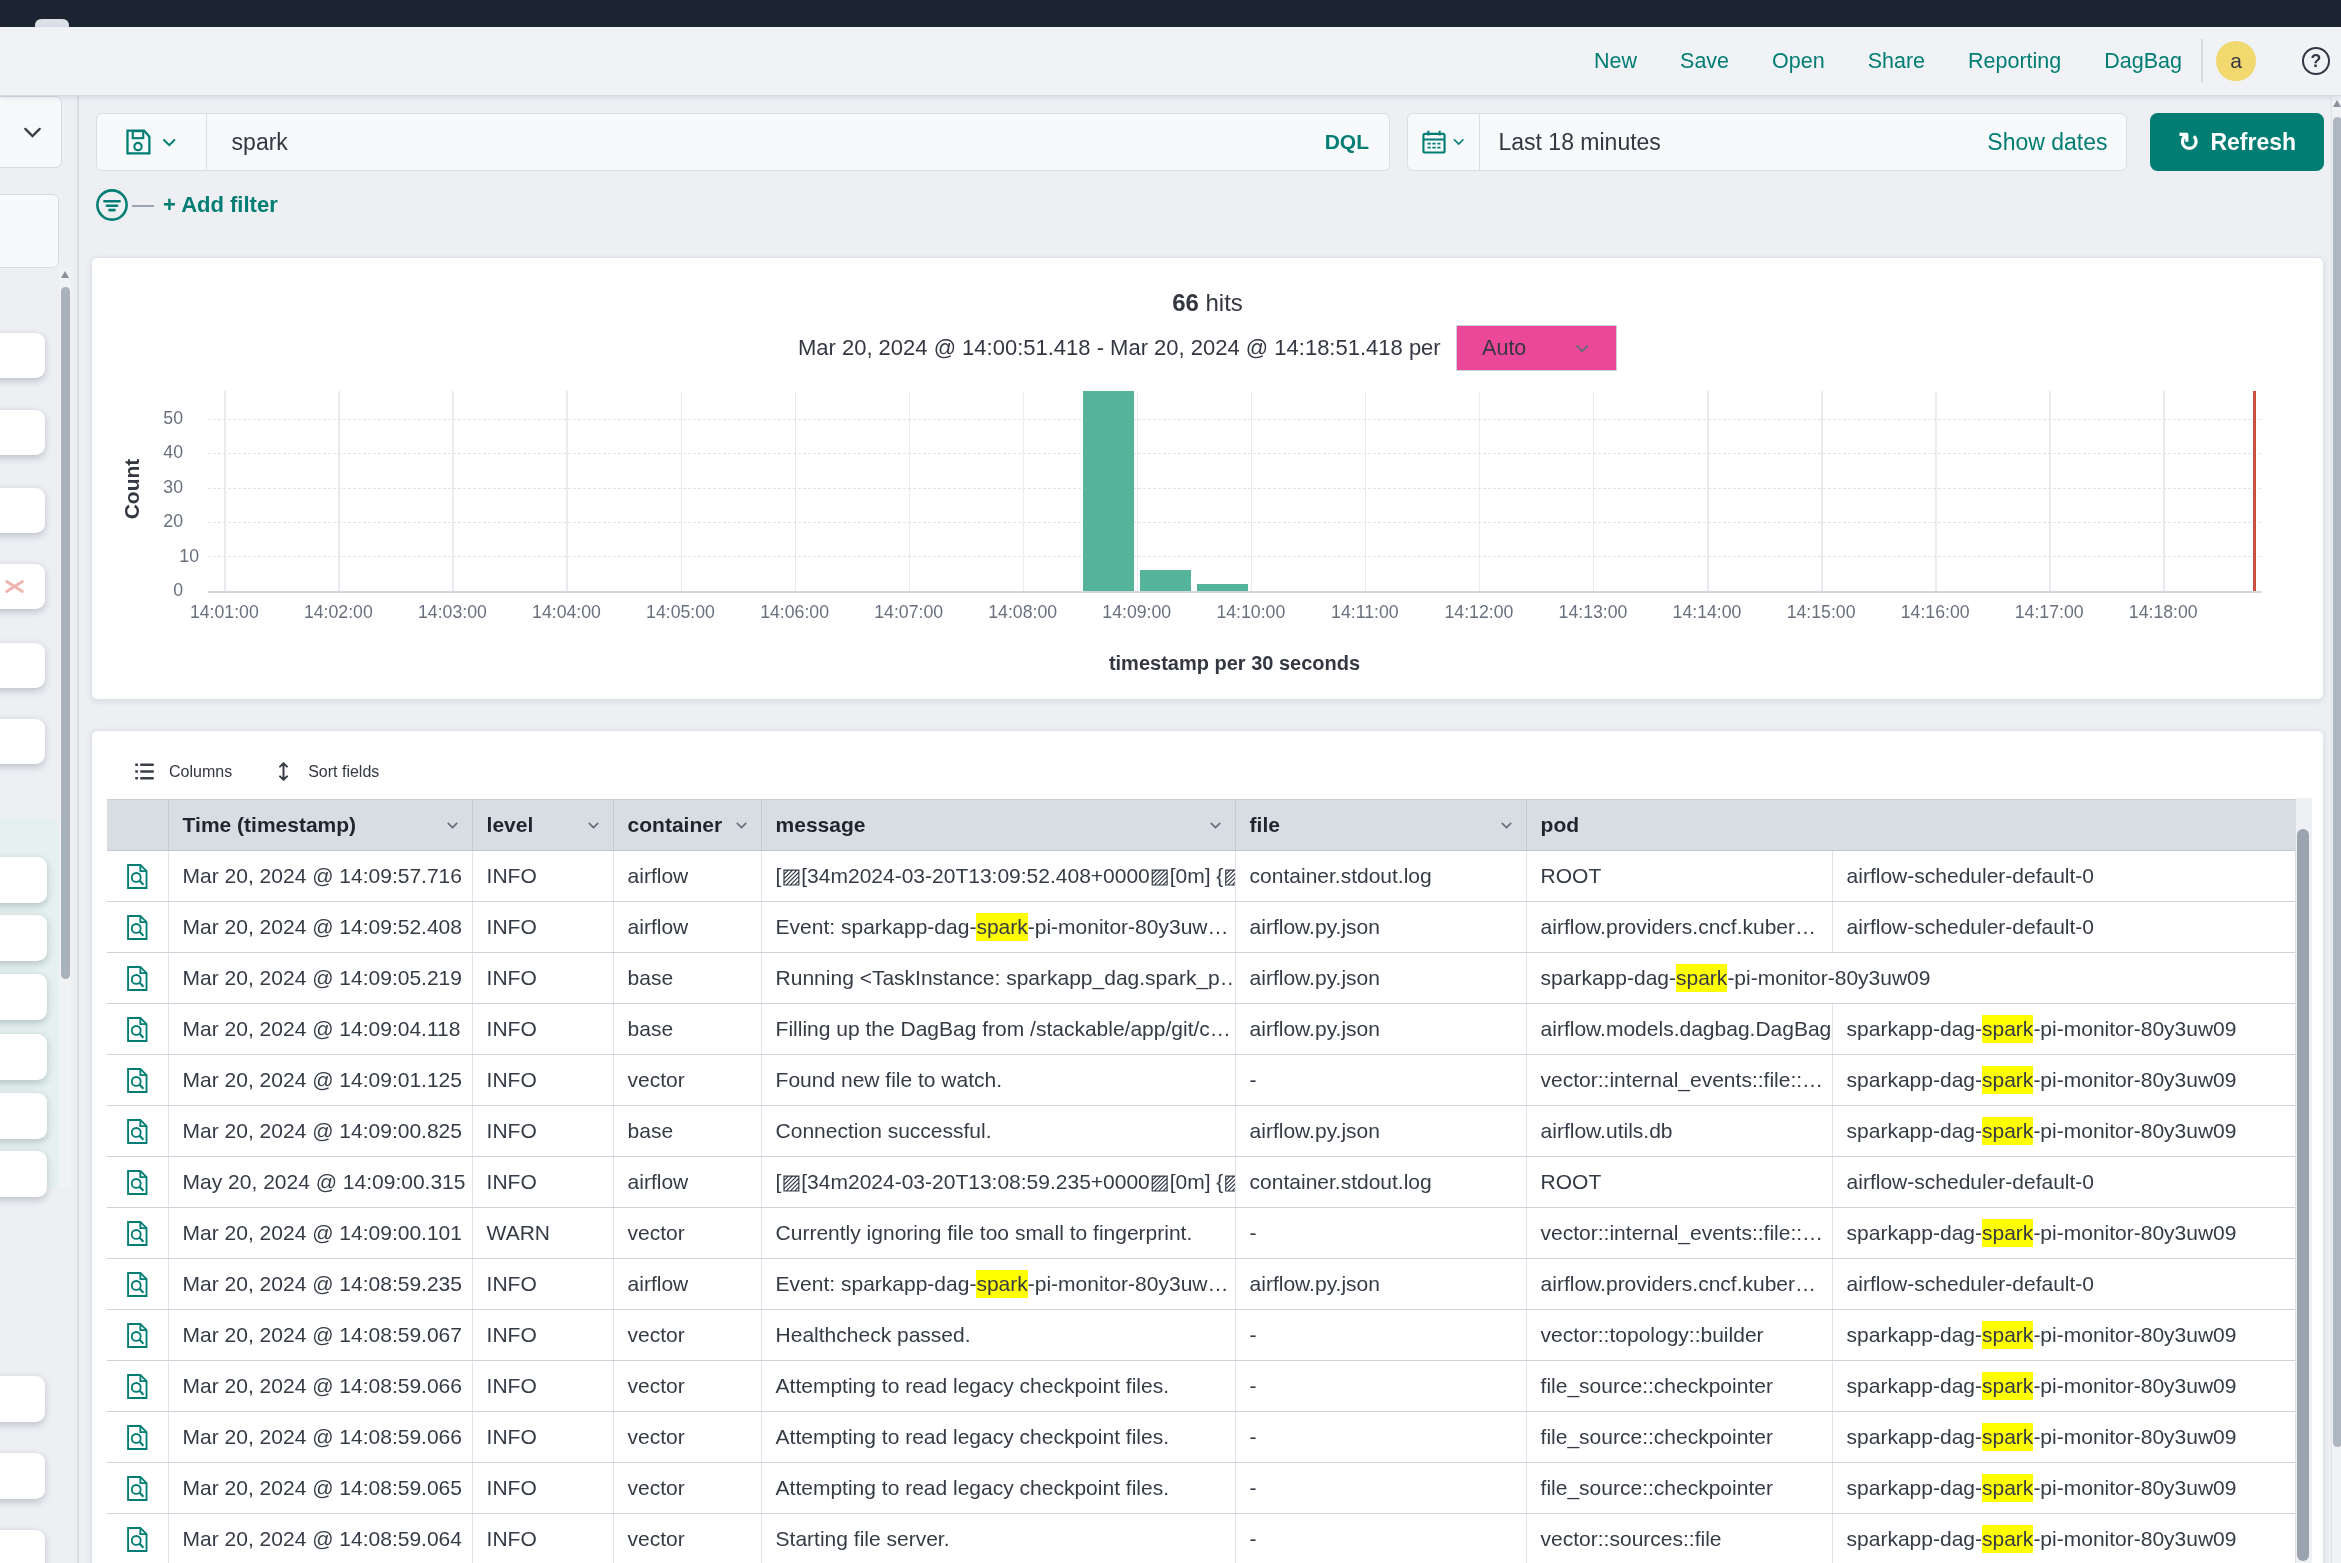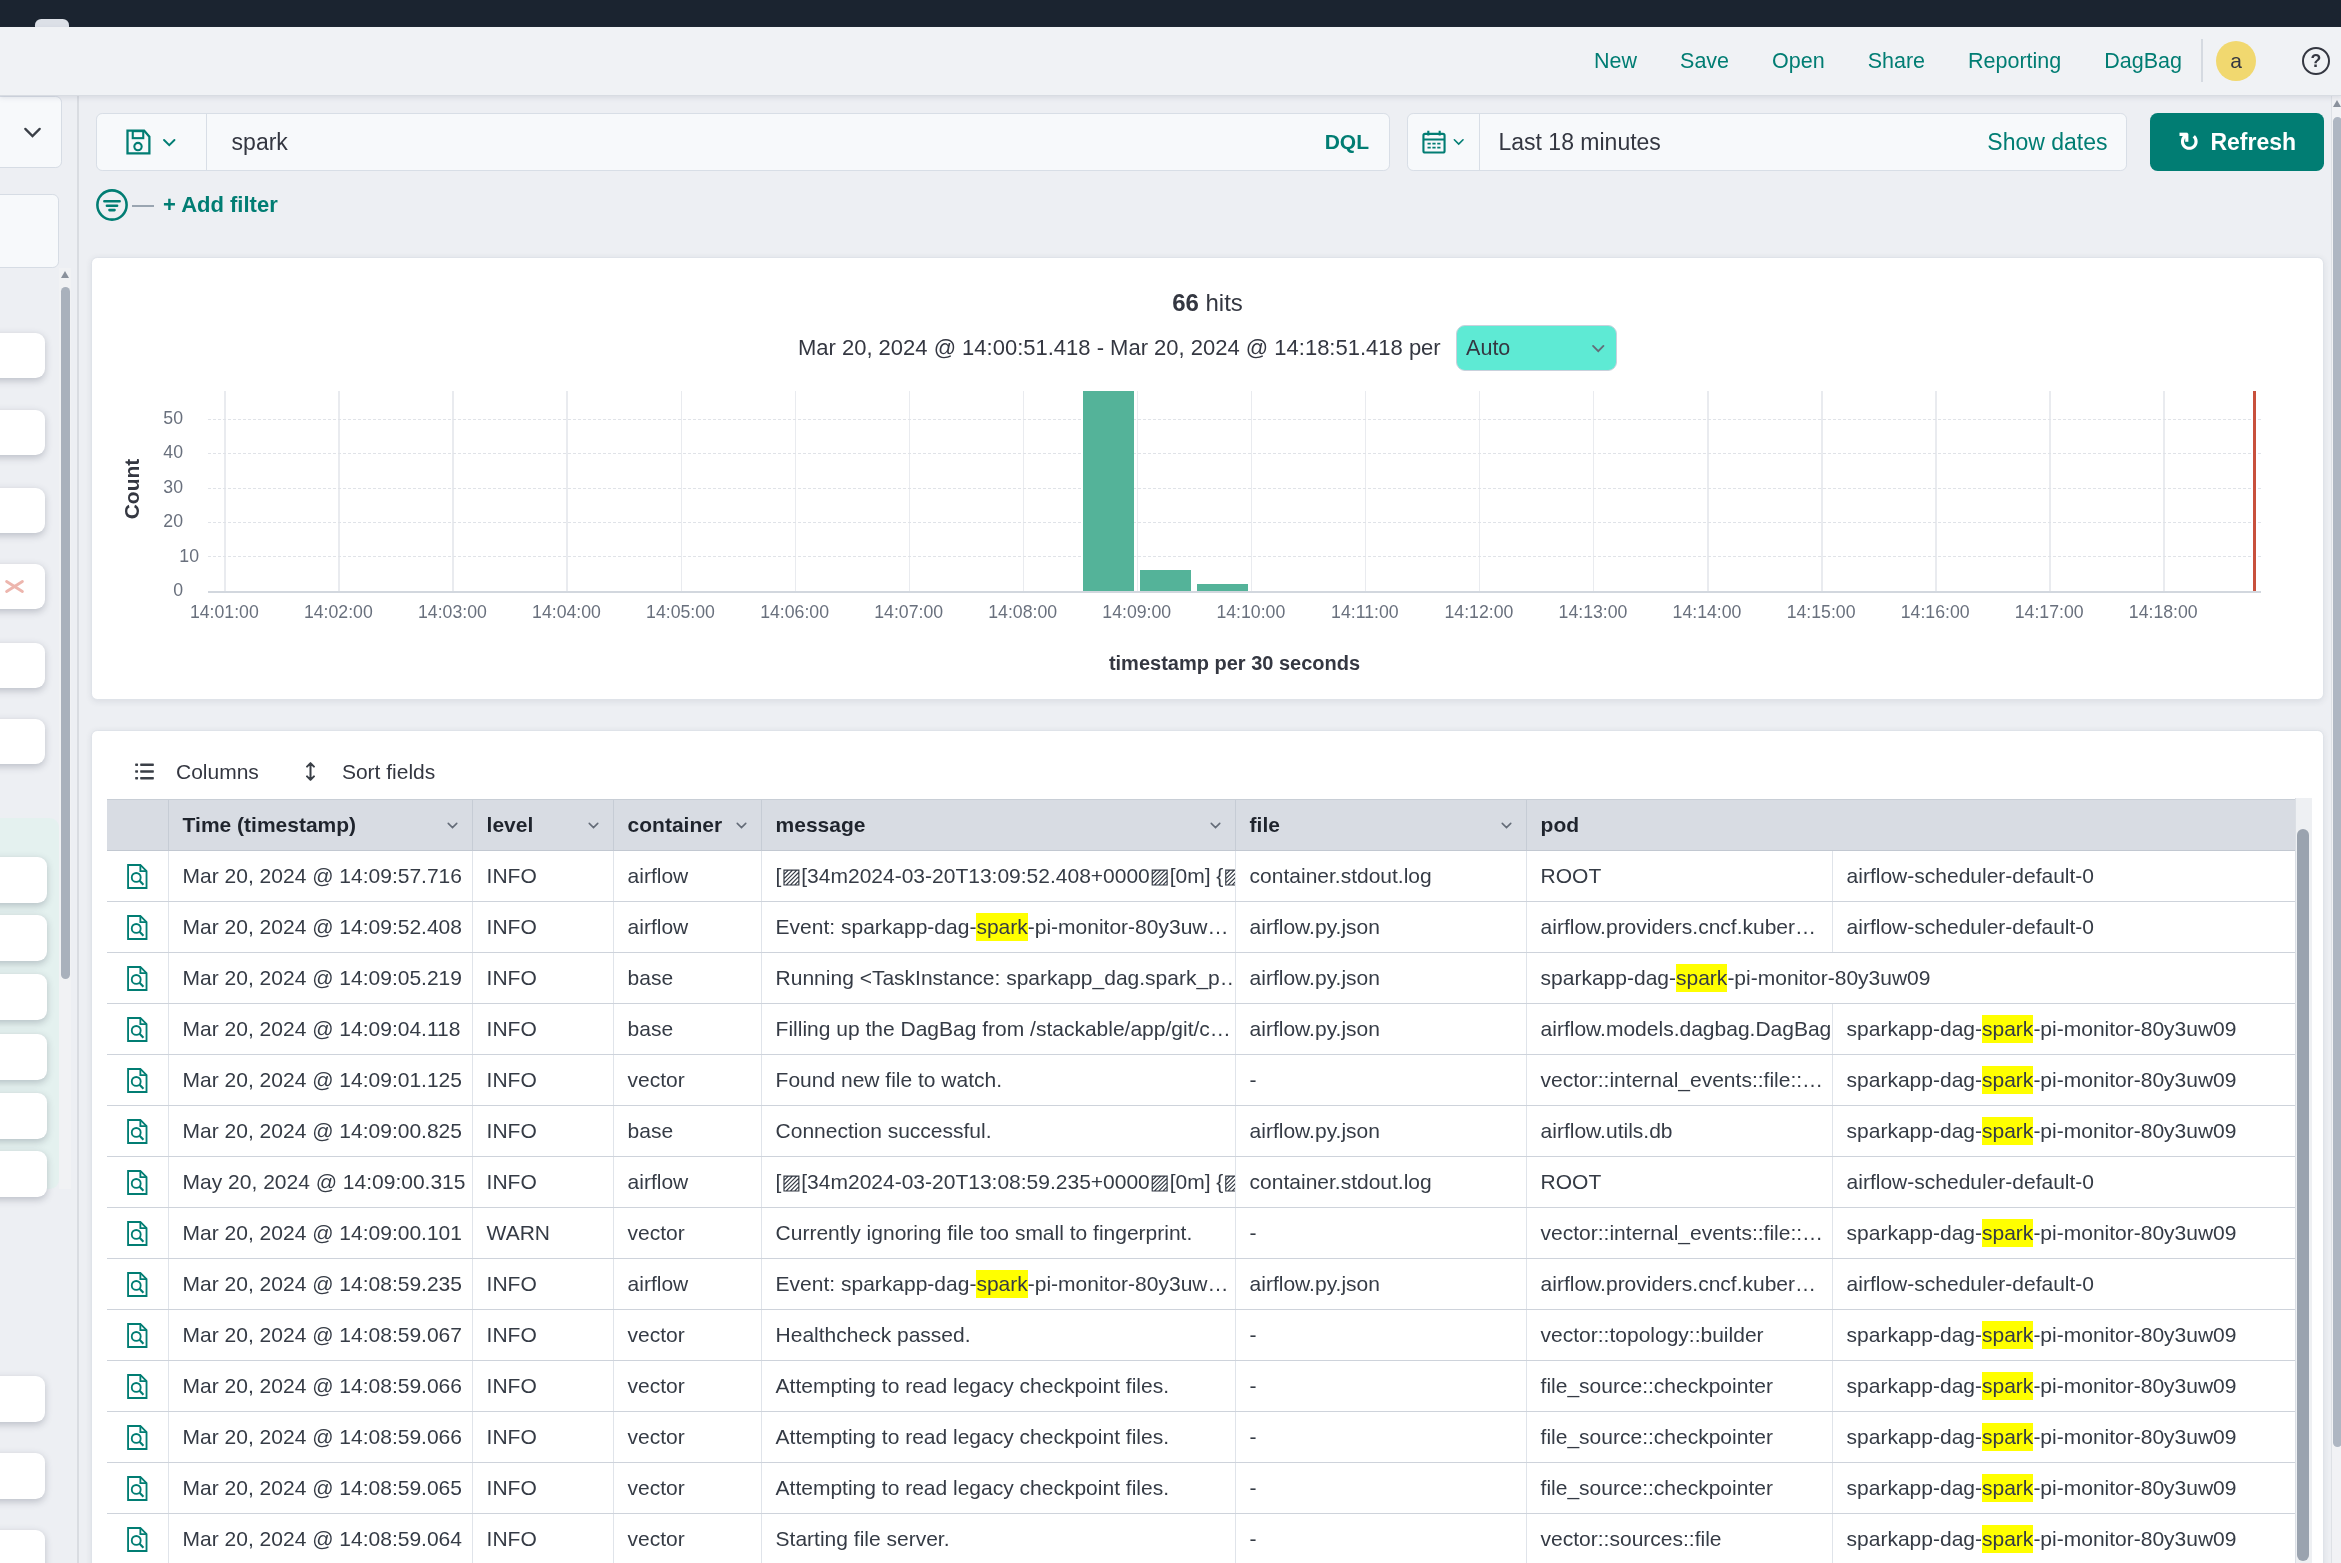--- a/index.html
+++ b/index.html
@@ -53,43 +53,43 @@
         box-shadow:0 1.5px 6.2px rgba(45,60,80,.09);box-sizing:border-box;}
   .hist-card{left:91px;top:257px;width:2233px;height:443px;}
   .table-card{left:91px;top:730px;width:2233px;height:861px;}
 
   
   .hits-line{position:absolute;left:0;top:31px;width:100%;height:31px;text-align:center;font-size:24px;color:var(--text);}
   .hits-line b{font-weight:700;}
   .range-line{position:absolute;left:0;top:66px;width:100%;height:48px;display:flex;
               align-items:center;justify-content:center;gap:15.4px;}
   .range-text{font-size:22px;color:var(--text);}
-  .interval-select{width:161px;height:46px;background:#5eead4;border:1.5px solid #C9D1DC;border-radius:9px;
-                   display:flex;align-items:center;box-sizing:border-box;padding:0 9px;cursor:pointer;}
+  .interval-select{width:161px;height:46px;background:#ec4899;border:1.5px solid #C9D1DC;border-radius:1px;
+                   display:flex;align-items:center;box-sizing:border-box;padding:0 25px;cursor:pointer;}
   .interval-select span{font-size:21.5px;color:var(--text);}
   .interval-select .sel-caret{margin-left:auto;}
 
   
   .plot{position:absolute;left:116px;top:133px;width:2053px;height:200px;}
   .plot .vgrid{position:absolute;top:0;bottom:0;width:1.5px;background:#E9EBEF;}
   .plot .hgrid{position:absolute;left:0;right:0;height:0;border-top:1.5px dashed #E0E3E8;}
   .plot .axisline{position:absolute;left:0;right:0;bottom:-1.5px;height:1.5px;background:#D2D7DE;}
   .plot .bar{position:absolute;bottom:0;background:var(--bar);}
   .plot .marker{position:absolute;top:0;bottom:0;width:3.1px;background:var(--marker);}
   .ylabel-count{position:absolute;left:4.6px;top:219px;transform:rotate(-90deg);transform-origin:center;
                 font-size:21px;font-weight:700;color:var(--text);width:69px;text-align:center;}
   .ytick{position:absolute;width:91px;text-align:right;font-size:17.7px;color:var(--subtext);height:21.5px;line-height:21.5px;}
   .xlabels{position:absolute;left:116px;top:344px;width:2053px;height:23px;}
   .xtick{position:absolute;transform:translateX(-50%);font-size:17.7px;color:var(--subtext);white-space:nowrap;}
   .axis-title{position:absolute;left:116px;top:394px;width:2053px;text-align:center;
               font-size:20px;font-weight:700;color:var(--text);}
 
   
   .table-controls{position:absolute;left:41px;top:23px;height:35px;display:flex;align-items:center;gap:40px;}
-  .tc-btn{display:flex;align-items:center;gap:20px;font-size:21px;color:var(--text);cursor:pointer;}
+  .tc-btn{display:flex;align-items:center;gap:13px;font-size:16px;color:var(--text);cursor:pointer;}
   .datatable{position:absolute;left:14.6px;top:68px;width:2189px;}
   .thead{display:flex;height:52px;background:#D8DCE3;border-top:0.8px solid #C8CED6;border-bottom:0.8px solid #C2C8D1;box-sizing:border-box;}
   .th{display:flex;align-items:center;box-sizing:border-box;padding:0 10.8px 0 14px;
       font-size:21px;font-weight:700;color:#1F242D;cursor:pointer;}
   .th + .th{border-left:0.8px solid #C6CCD5;}
   .th .caret{margin-left:auto;}
   .tr{display:flex;height:51px;background:#fff;border-bottom:1.5px solid #CED3DB;box-sizing:border-box;}
   .td{display:flex;align-items:center;box-sizing:border-box;padding:0 10.8px 0 14px;
       font-size:21px;color:#353B45;white-space:nowrap;overflow:hidden;}
   .td + .td{border-left:0.8px solid #E0E4EA;}

